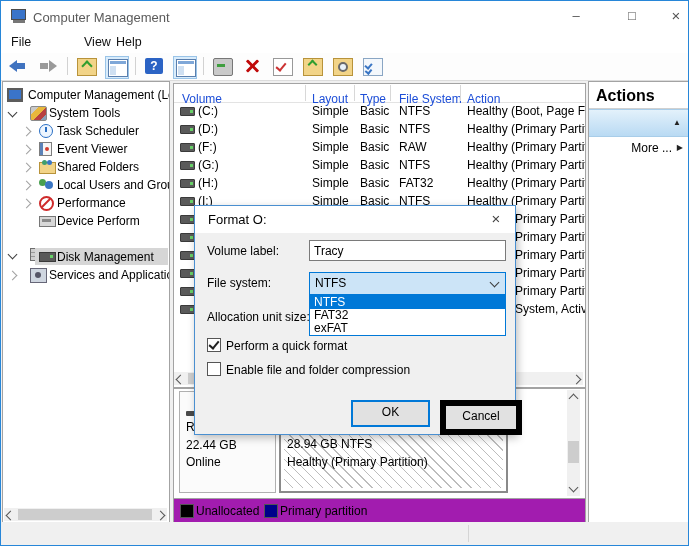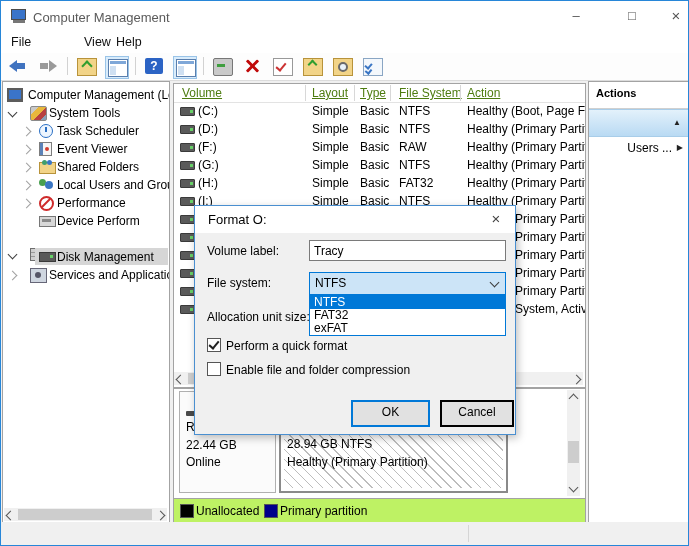--- a/index.html
+++ b/index.html
@@ -82,41 +82,41 @@
   .sb-track{position:absolute;background:#f0f0f0;}
   .sb-thumb{position:absolute;background:#cdcdcd;}
   .sb-arrow{position:absolute;width:6px;height:6px;}
   .sb-arrow.left{border-left:1.6px solid #555;border-bottom:1.6px solid #555;transform:rotate(45deg);}
   .sb-arrow.right{border-right:1.6px solid #555;border-bottom:1.6px solid #555;transform:rotate(-45deg);}
   .sb-arrow.up{border-left:1.6px solid #555;border-top:1.6px solid #555;transform:rotate(45deg);}
   .sb-arrow.dn{border-right:1.6px solid #555;border-bottom:1.6px solid #555;transform:rotate(45deg);}
   
   #volume-list{left:172px;top:82px;width:411px;height:303px;}
   #vl-header{position:absolute;left:0;top:0;width:100%;height:18px;background:#fff;border-bottom:1px solid #e3e3e3;}
-  .vl-col{position:absolute;top:2px;color:#4d7c0f;text-decoration:underline;}
+  .vl-col{position:absolute;top:8px;color:#1d4ed8;}
   .vl-sep{position:absolute;top:1px;width:1px;height:16px;background:#d8d8d8;}
   .vl-row{position:absolute;left:0;width:100%;height:18px;line-height:18px;white-space:nowrap;}
   .vl-cell{position:absolute;top:0;}
   .vico{position:absolute;left:6px;top:5px;width:13px;height:7px;background:#5a5a5a;border:1px solid #3a3a3a;border-radius:1px;}
   .vico::after{content:"";position:absolute;right:1px;top:1.5px;width:3px;height:3px;background:#67d067;}
   
   #graph-pane{left:172px;top:387px;width:411px;height:109px;}
   #disk-label-box{position:absolute;left:5px;top:2px;width:95px;height:100px;background:#fbfbfb;border:1px solid #b0b0b0;overflow:hidden;}
   #disk-glyph{position:absolute;left:6px;top:19px;width:12px;height:5px;background:#4a4a4a;border-radius:1px;}
   .dl-line{position:absolute;left:6px;white-space:nowrap;}
   #partition-box{position:absolute;left:105px;top:6px;width:225px;height:94px;background:#fff;border:2px solid #8a8a8a;overflow:hidden;}
   #partition-hatch{position:absolute;left:3px;top:3px;right:3px;bottom:3px;background:repeating-linear-gradient(45deg,#ffffff 0 6px,#bdbdbd 6px 7px);}
   .pt-line{position:absolute;left:6px;white-space:nowrap;background:transparent;}
   
-  #legend-band{left:172px;top:497px;width:411px;height:23px;background:#bef264;}
+  #legend-band{left:172px;top:497px;width:411px;height:23px;background:#a21caf;}
   .lg-swatch{position:absolute;top:5px;width:12px;height:12px;border:1px solid #555;}
   .lg-label{position:absolute;top:5px;white-space:nowrap;}
   
   #actions-panel{left:587px;top:80px;width:99px;height:441px;}
-  #actions-title{position:absolute;left:7px;top:5px;font-weight:bold;font-size:11px;}
+  #actions-title{position:absolute;left:7px;top:5px;font-weight:bold;font-size:16px;}
   #actions-sep{position:absolute;left:0;top:26px;width:100%;height:1px;background:#d0d0d0;}
   #action-group-row{position:absolute;left:0;top:27px;width:100%;height:26px;background:linear-gradient(#e3f1fb,#b9daf3);border-top:1px solid #a8cde9;border-bottom:1px solid #a8cde9;line-height:26px;}
   #action-group-label{position:absolute;left:7px;}
   #action-group-glyph{position:absolute;right:7px;top:0;font-size:8px;color:#222;}
   #action-more-row{position:absolute;left:0;top:54px;width:100%;height:24px;line-height:24px;}
   #action-more-label{position:absolute;right:16px;}
   #action-more-glyph{position:absolute;right:5px;top:0;font-size:8px;color:#222;}
   
   #status-bar{position:absolute;left:0;top:521px;width:100%;height:23px;background:#f0f0f0;}
   #statusbar-divider{position:absolute;left:467px;top:3px;width:1px;height:17px;background:#d5d5d5;}
@@ -131,21 +131,21 @@
   #dlg-combo-value{position:absolute;left:5px;}
   #dlg-combo-chev{position:absolute;right:7px;top:6px;width:6px;height:6px;border-right:1.6px solid #3c3c3c;border-bottom:1.6px solid #3c3c3c;transform:rotate(45deg);}
   #dlg-dropdown{position:absolute;left:114px;top:89px;width:195px;background:#fff;border:1px solid #0078d7;z-index:12;}
   .dd-item{position:relative;height:13px;line-height:13px;padding-left:4px;}
   .dd-item.sel{background:#0078d7;color:#fff;}
   .cb{position:absolute;left:12px;width:12px;height:12px;background:#fff;border:1px solid #555;}
   .cb.checked::after{content:"";position:absolute;left:3px;top:0px;width:4px;height:8px;border-right:2px solid #222;border-bottom:2px solid #222;transform:rotate(40deg);}
   .cb-label{position:absolute;left:31px;}
   .dlg-btn{position:absolute;top:194px;height:23px;background:#e1e1e1;text-align:center;line-height:21px;font-size:12px;}
   #ok-button{left:156px;width:75px;border:2px solid #0078d7;}
-  #cancel-button{left:245px;width:70px;border:2px solid #000000;}
+  #cancel-button{left:245px;width:70px;border:6px solid #000000;}
 </style>
 </head>
 <body>
 
 <div id="win">
 
   <div id="titlebar">
     <div id="app-icon">
         <div class="scr"></div>
         <div class="base"></div>
@@ -411,21 +411,21 @@
       <div class="lg-label" style="left: 106px;">Primary partition</div>
     </div>
 
   <div id="actions-panel" class="pane">
     <div id="actions-title">Actions</div>
     <div id="actions-sep"></div>
     <div id="action-group-row">
       <span id="action-group-glyph">▲</span>
     </div>
     <div id="action-more-row">
-      <span id="action-more-label">Users ...</span>
+      <span id="action-more-label">More ...</span>
       <span id="action-more-glyph">▶</span>
     </div>
   </div>
 
   <div id="status-bar">
     <div id="statusbar-divider"></div>
   </div>
 
   <div id="format-dialog">
     <div id="dlg-titlebar">

